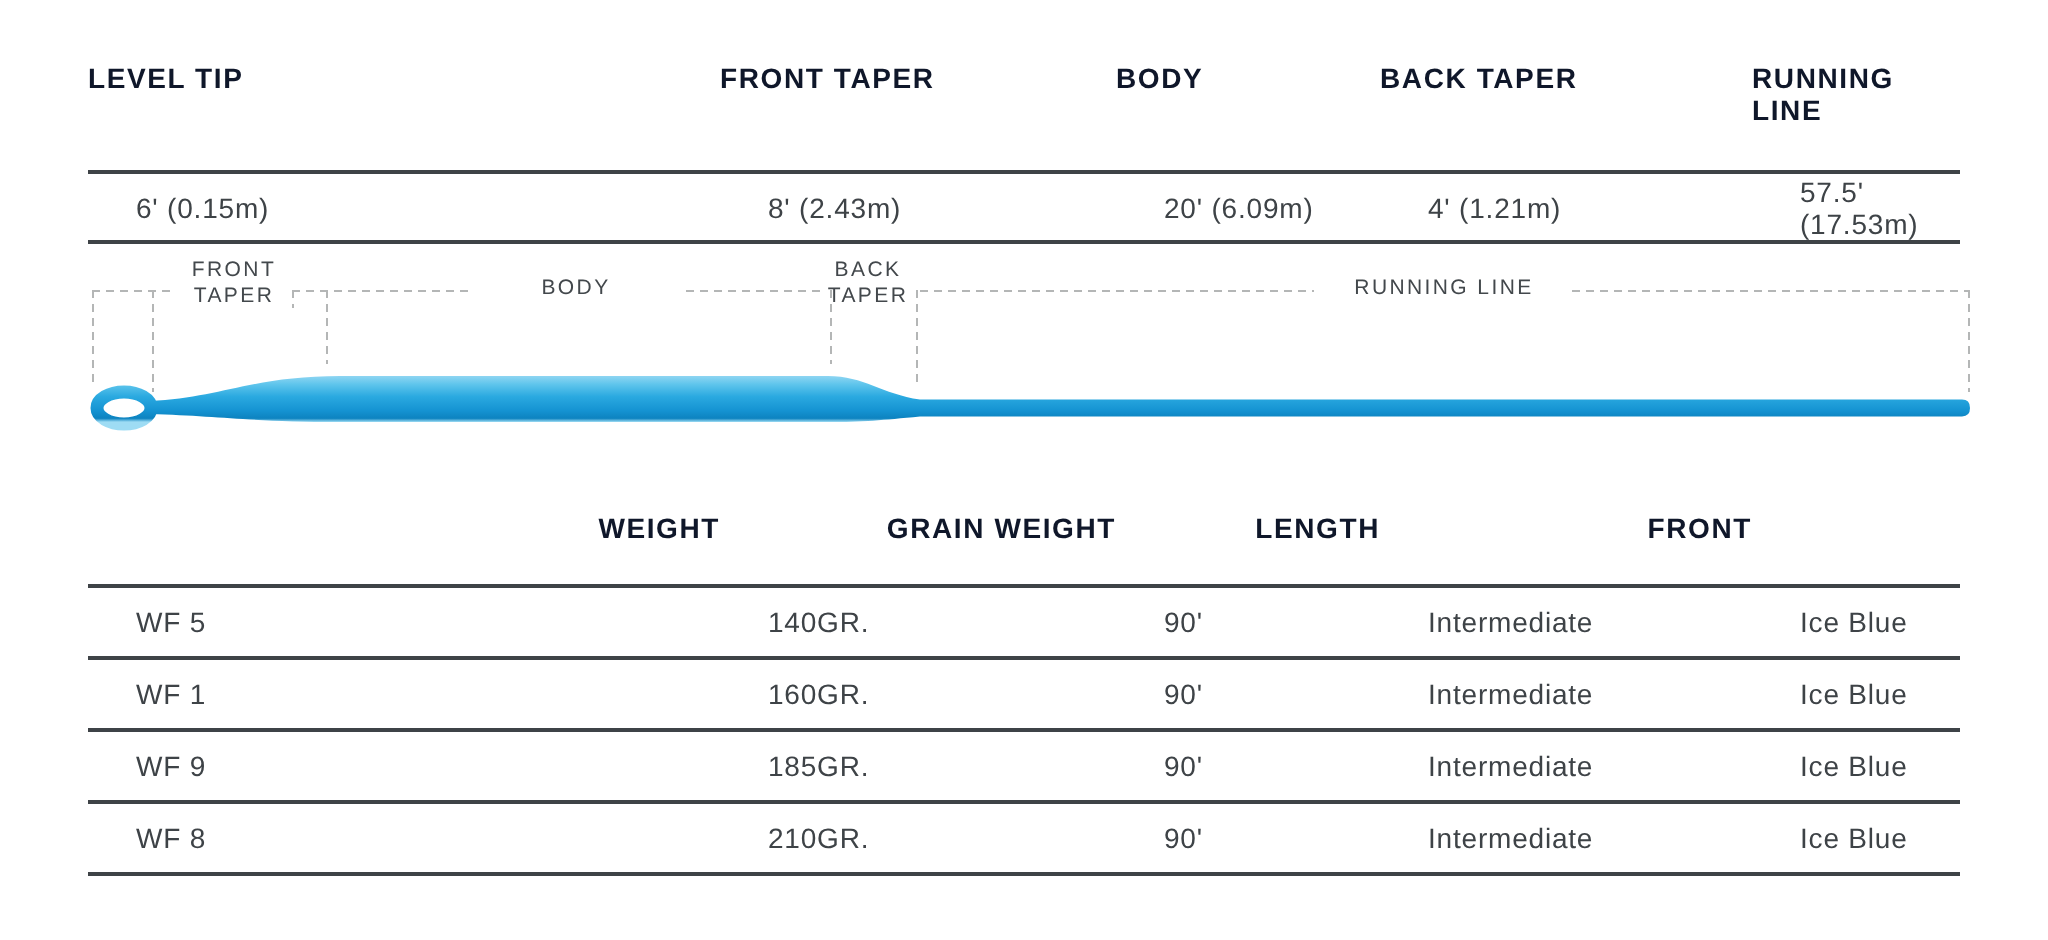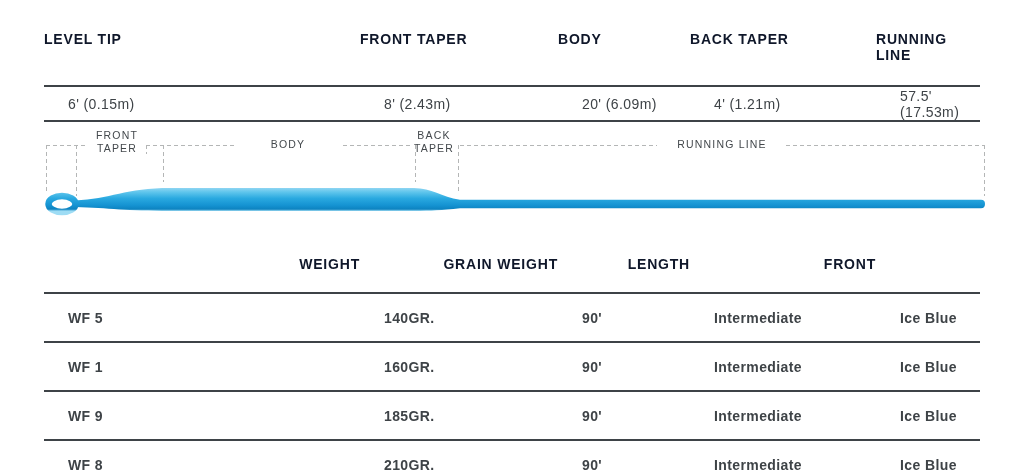--- a/index.html
+++ b/index.html
@@ -38,21 +38,21 @@
   }
 
   
   .spec-table { position: absolute; top: 0; left: 0; right: 0; }
   .spec-table .header-row { padding-top: 31px; padding-bottom: 22px; }
   .spec-table .value-row  { align-items: center; height: 33px; }
 
   
   .weights-table { position: absolute; top: 250px; left: 0; right: 0; }
   .weights-table .header-row { padding-top: 6px; padding-bottom: 20px; text-align: right; }
-  .weights-table .value-row  { align-items: center; height: 47px; font-weight: bold; }
+  .weights-table .value-row  { align-items: center; height: 34px; }
 
   
   .diagram { position: absolute; top: 120px; left: 0; width: 1024px; height: 125px; }
   .dash-h {
     position: absolute; height: 1px; top: 25px;
     background: repeating-linear-gradient(90deg, #b4b6b6 0 4px, transparent 4px 7px);
   }
   .dash-v {
     position: absolute; width: 1px; top: 25px;
     background: repeating-linear-gradient(180deg, #b4b6b6 0 4px, transparent 4px 7px);

